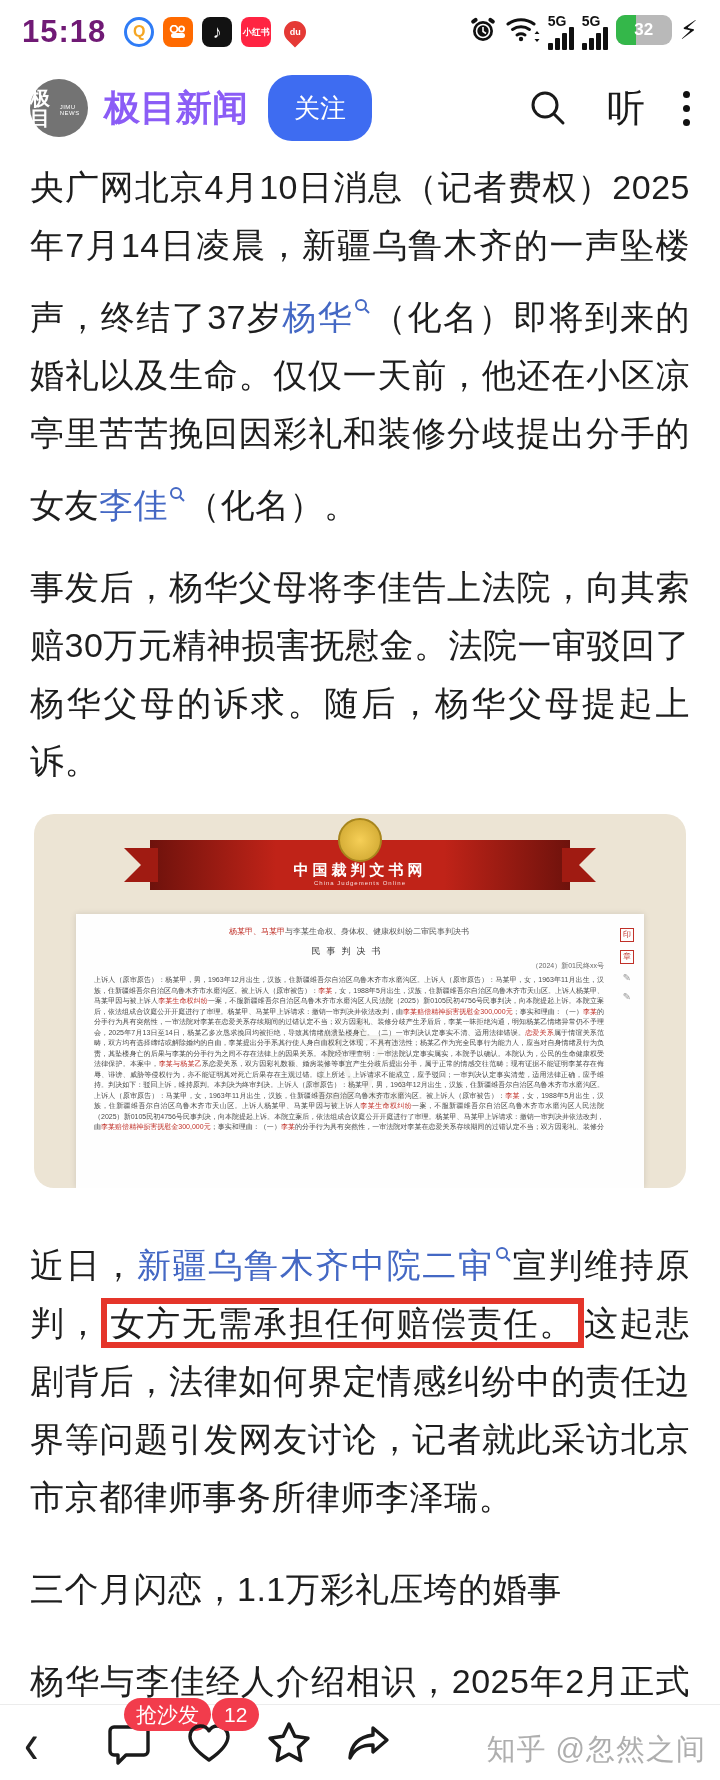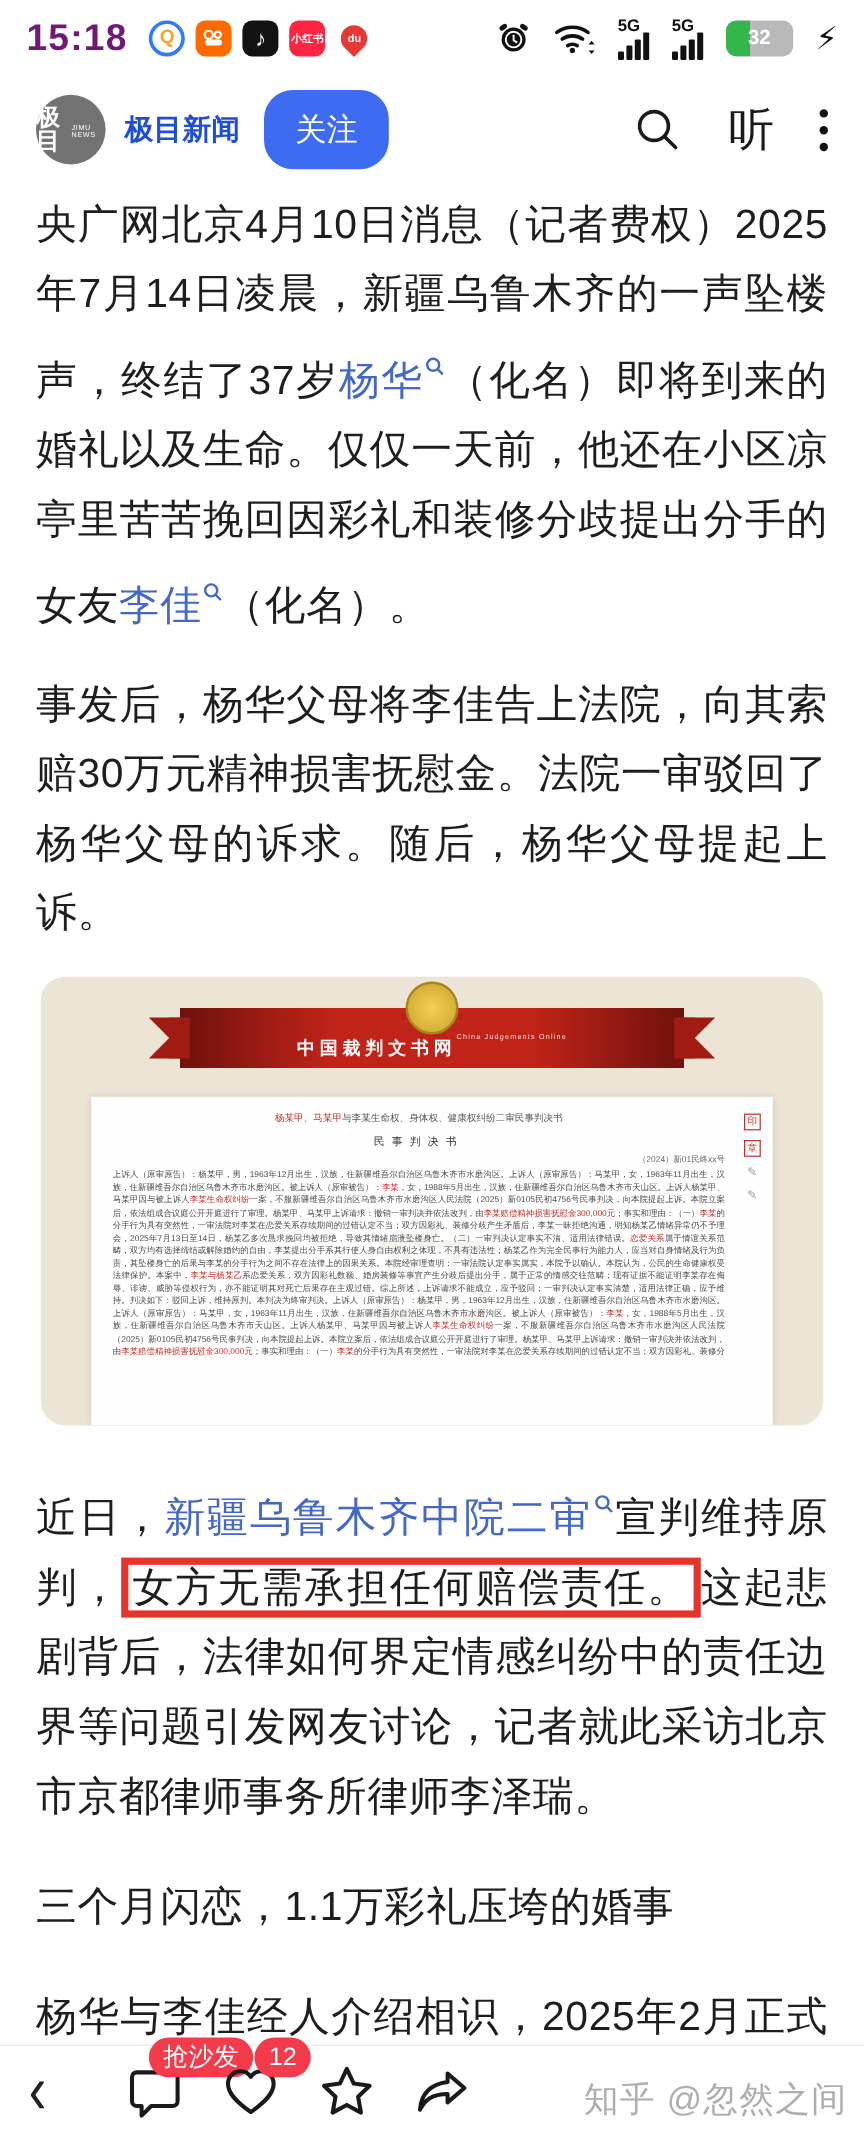--- a/index.html
+++ b/index.html
@@ -10,48 +10,48 @@
   .sb-time{font-size:31px;font-weight:700;color:#701a75;letter-spacing:1px;margin-right:18px;}
   .sb-apps{display:flex;align-items:center;gap:9px;}
   .appico{width:30px;height:30px;border-radius:8px;display:flex;align-items:center;justify-content:center;color:#fff;font-size:11px;font-weight:700;}
   .appico.qq{background:#fff;border:3px solid #2f7cf6;border-radius:50%;width:24px;height:24px;color:#f5a623;font-size:16px;}
   .appico.ks{background:#ff6a00;}
   .appico.dy{background:#121212;font-size:18px;}
   .appico.xhs{background:#ff2442;font-size:9px;}
   .appico.map{background:#fff;}
   .pin{width:22px;height:22px;background:#e53935;border-radius:50% 50% 50% 0;transform:rotate(-45deg);display:flex;align-items:center;justify-content:center;}
   .pin span{transform:rotate(45deg);color:#fff;font-size:9px;font-weight:700;}
-  .sb-right{margin-left:auto;display:flex;align-items:center;gap:19px;}
+  .sb-right{margin-left:auto;display:flex;gap:8px;}
   .sig{display:flex;align-items:flex-end;gap:2px;position:relative;padding-top:12px;}
   .sig .g5{position:absolute;top:-2px;left:0;font-size:14px;font-weight:700;color:#111;}
   .sig i{display:block;width:5px;background:#111;border-radius:1px;}
   .batt{position:relative;width:56px;height:30px;border-radius:9px;background:#b9b9b9;overflow:hidden;}
   .batt .fill{position:absolute;left:0;top:0;bottom:0;width:36%;background:#34b74a;}
   .batt .pct{position:absolute;inset:0;display:flex;align-items:center;justify-content:center;color:#fff;font-size:17px;font-weight:700;}
   .bolt{font-size:26px;color:#111;}
   
   .appbar{position:absolute;top:64px;left:0;right:0;height:88px;display:flex;align-items:center;padding:0 30px;box-sizing:border-box;background:#fff;}
   .logo{width:58px;height:58px;border-radius:50%;background:#737373;color:#fff;display:flex;flex-direction:row;align-items:center;justify-content:center;line-height:1;}
   .logo .l1{font-size:20px;font-weight:700;font-family:"Liberation Serif","DejaVu Serif",serif;}
   .logo .l2{font-size:6px;margin-top:3px;letter-spacing:.5px;}
-  .pubname{font-size:24px;font-weight:700;color:#1d4ed8;margin:0 20px 0 16px;}
+  .pubname{font-size:36px;font-weight:700;color:#8b5cf6;margin:0 20px 0 16px;}
   .follow{background:#3e6cf1;color:#fff;font-size:26px;border:none;border-radius:24px;padding:20px 26px;line-height:1;}
   .hdr-right{margin-left:auto;display:flex;align-items:center;gap:38px;}
   .listen{font-size:38px;color:#1a1a1a;}
   .kebab{display:flex;flex-direction:column;gap:7px;}
   .kebab i{width:7px;height:7px;border-radius:50%;background:#111;}
   
   .article{position:absolute;top:152px;left:0;right:0;padding:6px 30px 0;box-sizing:border-box;}
   .article p{margin:0 0 24px;font-size:34px;line-height:58px;color:#1e1e1e;text-align:justify;letter-spacing:.5px;}
   a.lnk{color:#4468c4;text-decoration:none;}
   .supq{display:inline-block;vertical-align:14px;margin-left:1px;}
   .hl{border:6px solid #e5352a;padding:0 3px;}
   
   .docimg{position:relative;margin:14px 4px 34px;height:374px;background:#ece4d4;border-radius:20px;overflow:hidden;}
-  .ribbon{position:relative;margin:26px auto 0;width:420px;height:50px;background:linear-gradient(90deg,#6e120c,#c02318 30%,#c02318 70%,#6e120c);display:flex;flex-direction:row;align-items:center;justify-content:center;color:#fff;}
+  .ribbon{position:relative;margin:26px auto 0;width:420px;height:50px;background:linear-gradient(90deg,#6e120c,#c02318 30%,#c02318 70%,#6e120c);display:flex;flex-direction:column;align-items:center;justify-content:center;color:#fff;}
   .ribbon:before,.ribbon:after{content:"";position:absolute;top:8px;border:17px solid #a01b12;}
   .ribbon:before{left:-26px;border-left-color:transparent;}
   .ribbon:after{right:-26px;border-right-color:transparent;}
   .emblem{position:absolute;top:-22px;left:50%;transform:translateX(-50%);width:40px;height:40px;border-radius:50%;background:radial-gradient(#f6cf57,#caa22c);border:2px solid #a8861e;}
   .ribbon .rt{font-size:15px;font-weight:700;letter-spacing:4px;margin-top:16px;}
   .ribbon .rs{font-size:6px;opacity:.85;letter-spacing:1px;}
   .docpage{position:absolute;left:42px;right:42px;top:100px;bottom:0;background:#fefefe;box-shadow:0 0 6px rgba(0,0,0,.12);padding:12px 40px 6px 18px;box-sizing:border-box;}
   .dheader{font-size:8px;color:#555;text-align:center;margin-bottom:8px;}
   .dheader b{color:#c03028;font-weight:400;}
   .dcourt{text-align:center;font-size:10px;color:#333;font-weight:700;}

